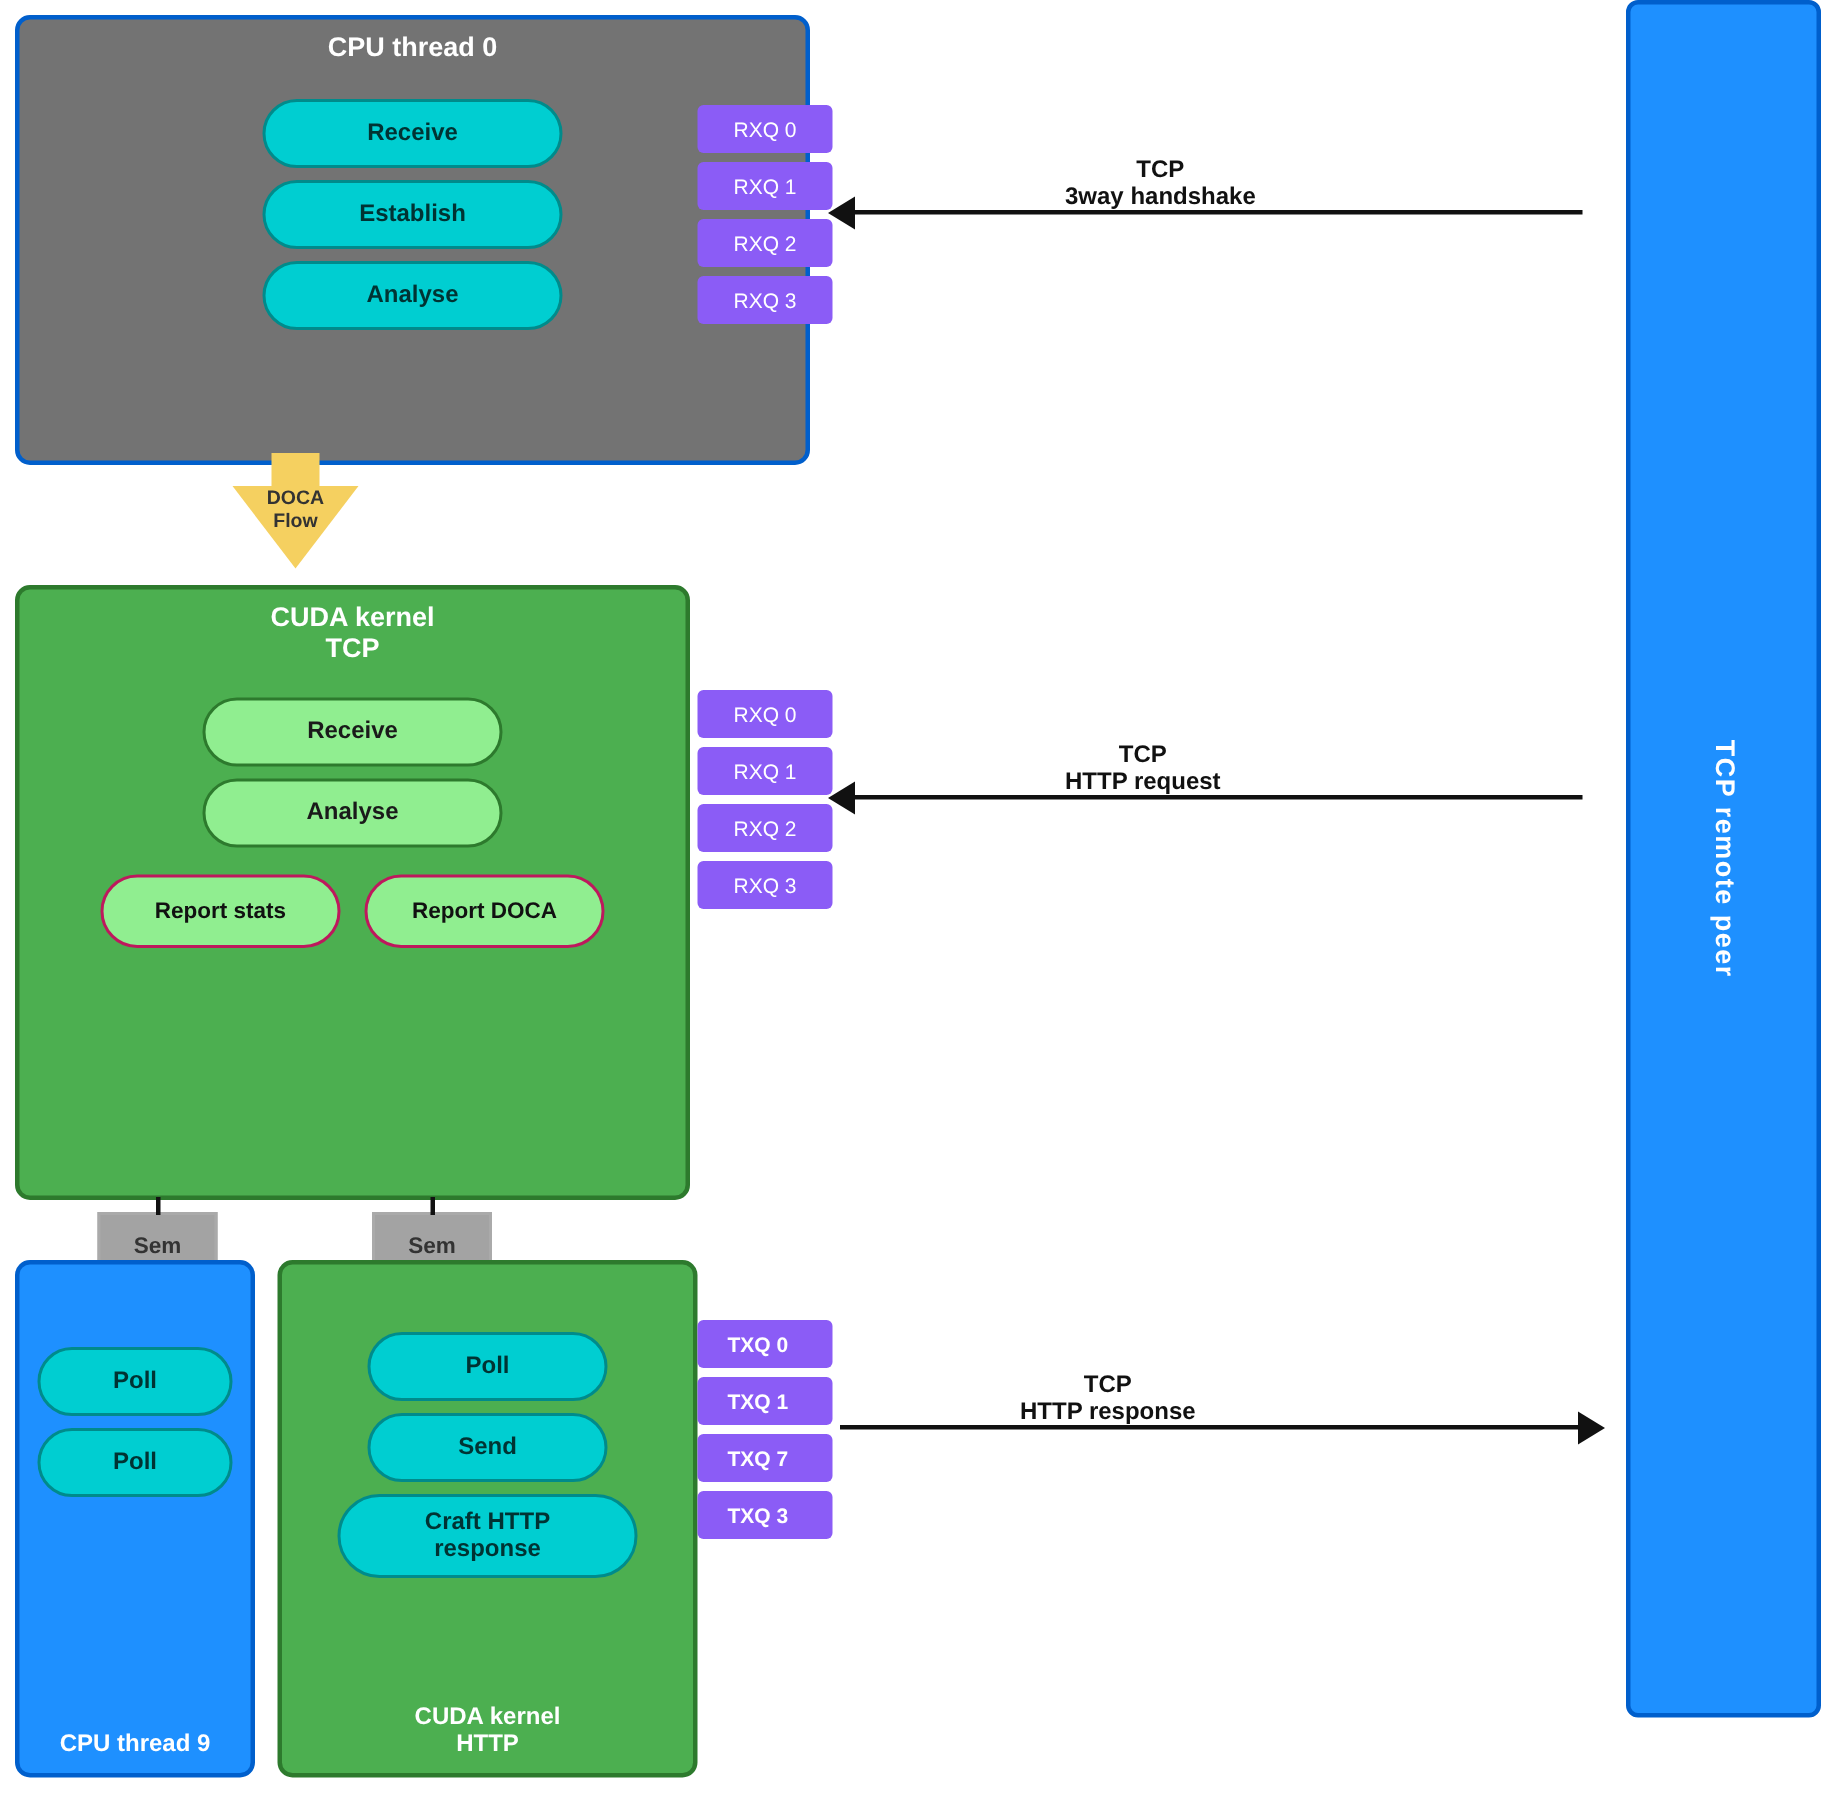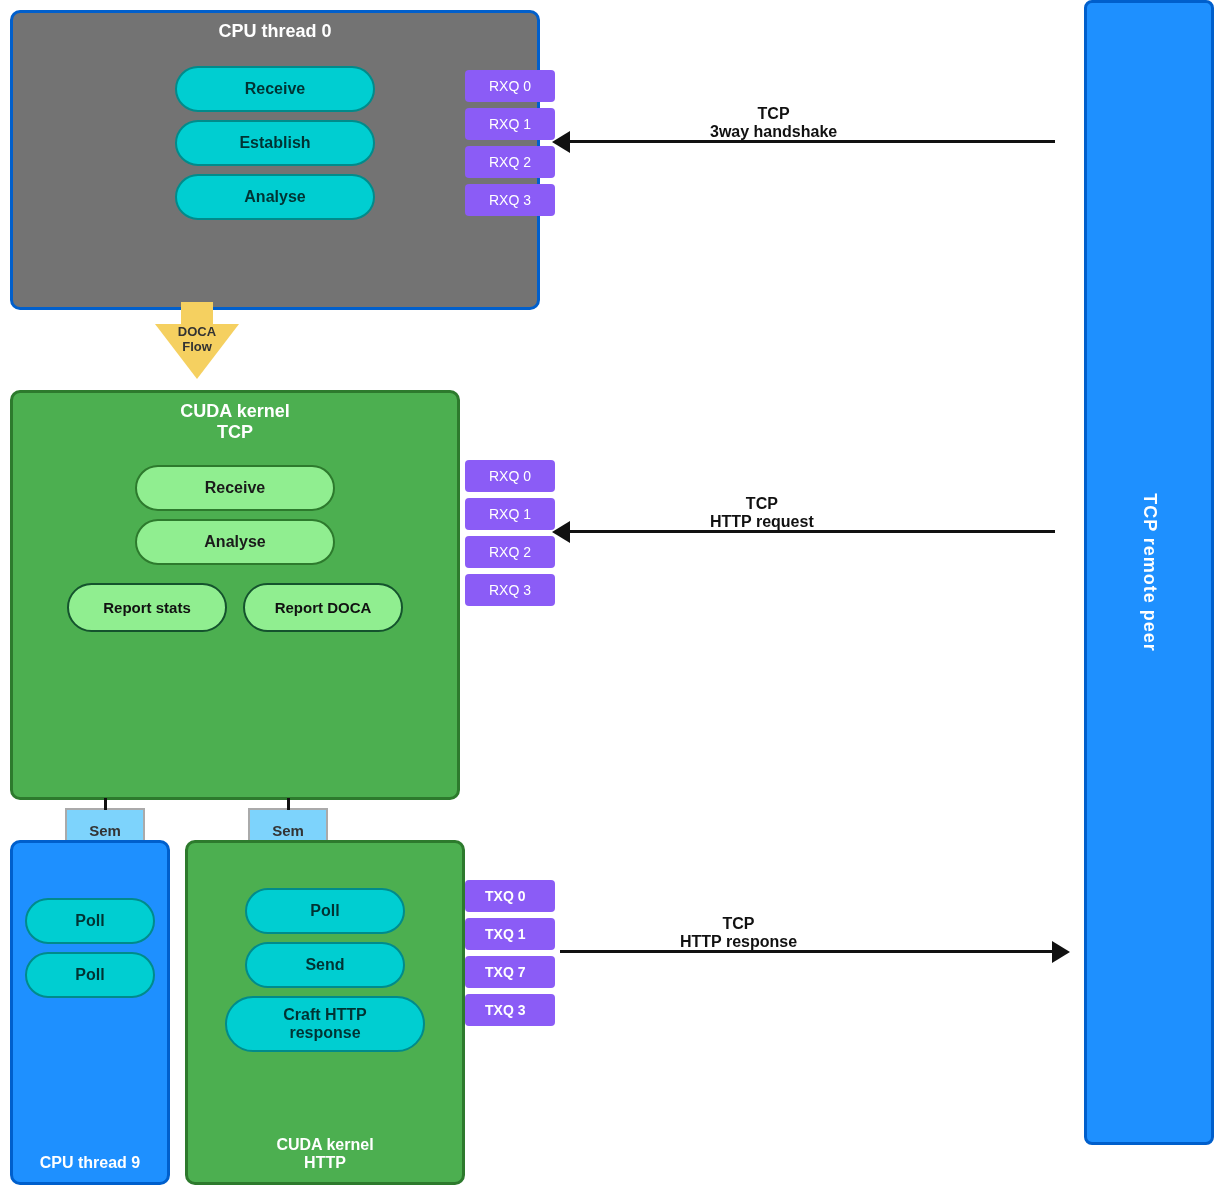--- a/index.html
+++ b/index.html
@@ -163,21 +163,21 @@
       position: absolute;
       font-weight: bold;
       font-size: 16px;
       color: #111;
       text-align: center;
     }
 
     
     .sem-box {
       position: absolute;
-      background: #7dd3fc;
+      background: #a3a3a3;
       border: 2px solid #aaa;
       font-weight: bold;
       font-size: 15px;
       color: #333;
       text-align: center;
       padding: 12px 0;
       width: 80px;
     }
 
     
@@ -218,21 +218,21 @@
       font-size: 16px;
       text-align: center;
       position: absolute;
       bottom: 10px;
       width: 100%;
     }
 
     
     .report-oval {
       background: #90EE90;
-      border: 2px solid #14532d;
+      border: 2px solid #be185d;
       border-radius: 40px;
       color: #111;
       font-weight: bold;
       font-size: 15px;
       text-align: center;
       padding: 14px 0;
       width: 160px;
     }
 
     

